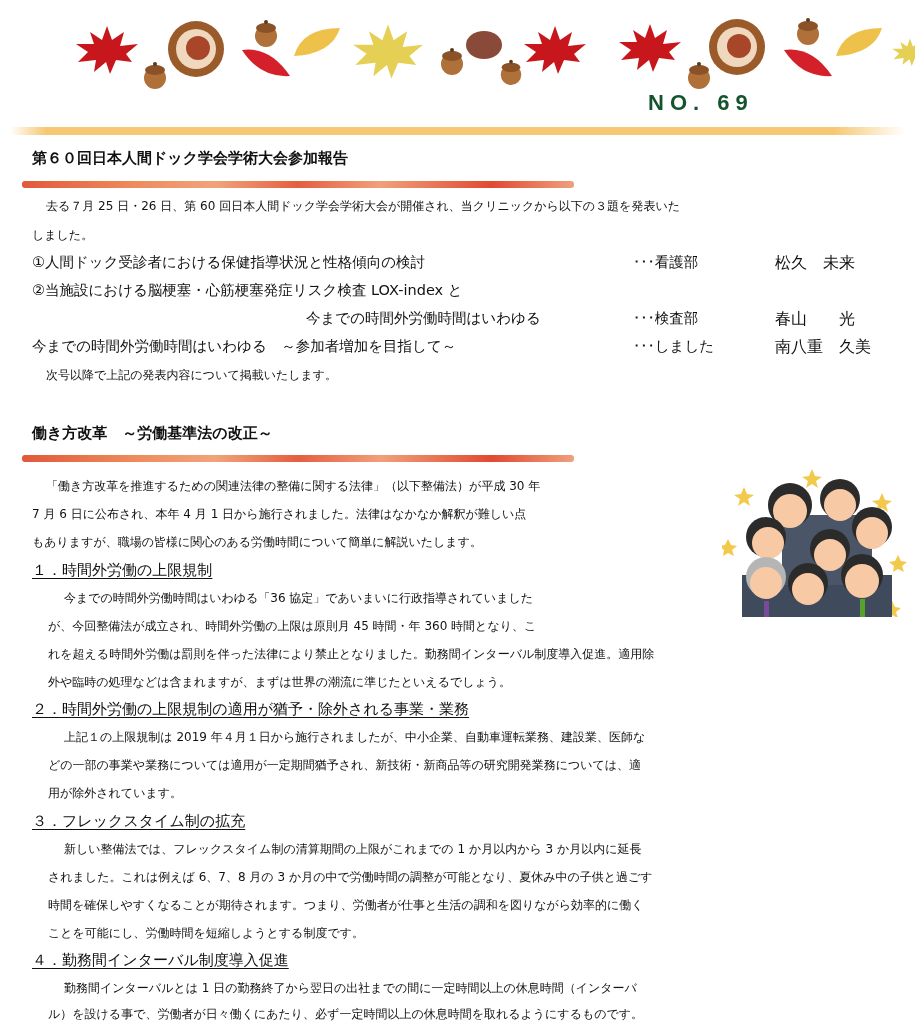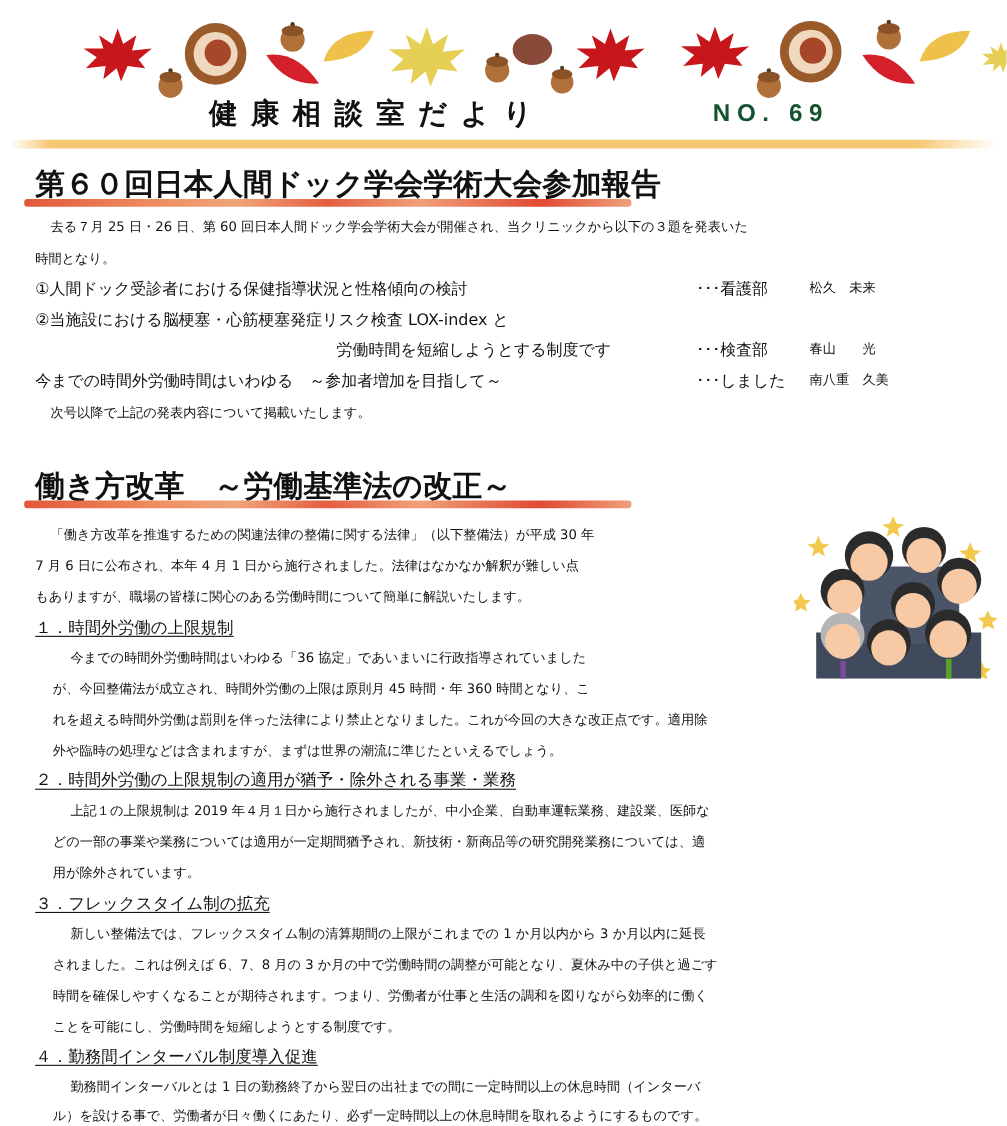--- a/index.html
+++ b/index.html
@@ -9,30 +9,30 @@
   
   .banner { position: absolute; left: 0; top: 0; width: 915px; height: 140px; }
   .deco { position: absolute; }
   .title-row { position: absolute; top: 86px; left: 0; width: 915px; height: 40px; }
   .main-title { position: absolute; left: 190px; top: 0; font-size: 26px; font-weight: bold; letter-spacing: 12px; color: #111; white-space: nowrap; }
   .issue-no { position: absolute; left: 648px; top: 4px; font-size: 22px; font-weight: bold; letter-spacing: 6px; color: #14532d; white-space: nowrap; font-family: "Liberation Sans", sans-serif; }
   .banner-stripe { position: absolute; left: 10px; top: 127px; width: 895px; height: 8px;
     background: linear-gradient(to right, rgba(246,196,110,0) 0%, #f6c872 4%, #f6c872 92%, rgba(246,196,110,0) 100%); border-radius: 4px; }
 
   
-  .sec-heading { position: absolute; left: 32px; font-size: 27px; font-weight: bold; color: #111; white-space: nowrap; }
+  .sec-heading { position: absolute; left: 32px; font-size: 15px; font-weight: bold; color: #111; white-space: nowrap; }
   .sec-bar { position: absolute; height: 7px; border-radius: 3px;
     background: linear-gradient(to right, #e2583a 0%, #ee8a5c 20%, #f0a47a 35%, #e55e40 50%, #f0a07a 65%, #e04a32 85%, #f0a07c 100%); }
 
   .line { position: absolute; font-size: 12px; line-height: 20px; color: #111; white-space: nowrap; text-align: right; }
   .sub-heading { position: absolute; left: 32px; font-size: 15px; color: #111; white-space: nowrap; text-decoration: underline; text-underline-offset: 3px; }
 
   .pres-row { position: absolute; font-size: 14.5px; color: #111; white-space: nowrap; }
   .pres-dept { position: absolute; left: 633px; font-size: 14.5px; white-space: nowrap; }
-  .pres-name { position: absolute; left: 736px; font-size: 12px; white-space: nowrap; }
+  .pres-name { position: absolute; left: 775px; font-size: 16px; white-space: nowrap; }
 
   .people-illus { position: absolute; left: 722px; top: 465px; width: 190px; height: 152px; }
 </style>
 </head>
 <body>
 
 <div class="banner">
 
   <svg class="deco" style="left:72px;top:22px" width="70" height="55" viewBox="0 0 70 55">
     <path d="M35 4 L40 18 L52 10 L48 24 L66 22 L54 32 L60 40 L44 38 L38 52 L34 40 L22 50 L24 38 L6 40 L16 30 L4 22 L22 22 L18 10 L30 18 Z" fill="#c8161d"></path>
@@ -99,39 +99,38 @@
     <path d="M2 4 Q30 0 50 30 Q20 32 2 4 Z" fill="#d4202a"></path>
   </svg>
   <svg class="deco" style="left:834px;top:26px" width="50" height="32" viewBox="0 0 50 32">
     <path d="M2 30 Q10 2 48 2 Q40 28 2 30 Z" fill="#eec24a"></path>
   </svg>
   <svg class="deco" style="left:890px;top:22px" width="40" height="60" viewBox="0 0 70 55">
     <path d="M35 4 L40 18 L52 10 L48 24 L66 22 L54 32 L60 40 L44 38 L38 52 L34 40 L22 50 L24 38 L6 40 L16 30 L4 22 L22 22 L18 10 L30 18 Z" fill="#e6cf55"></path>
   </svg>
 
   <div class="title-row">
-    <div class="main-title">健康相談室だより</div>
     <div class="issue-no">NO. 69</div>
   </div>
   <div class="banner-stripe"></div>
 </div>
 
 <div class="sec-heading" style="top:149px">第６０回日本人間ドック学会学術大会参加報告</div>
 <div class="sec-bar" style="left:22px;top:181px;width:552px"></div>
 
 <div class="line" style="left:46px;top:196px">去る７月 25 日・26 日、第 60 回日本人間ドック学会学術大会が開催され、当クリニックから以下の３題を発表いた</div>
-<div class="line" style="left:32px;top:225px">時間となり。</div>
+<div class="line" style="left:32px;top:225px">しました。</div>
 
 <div>
   <div class="pres-row" style="left:32px;top:253px">①人間ドック受診者における保健指導状況と性格傾向の検討</div>
   <div class="pres-dept" style="top:253px">･･･看護部</div>
   <div class="pres-name" style="top:253px">松久　未来</div>
 
   <div class="pres-row" style="left:32px;top:281px">②当施設における脳梗塞・心筋梗塞発症リスク検査 LOX-index と</div>
-  <div class="pres-row" style="left:306px;top:309px">労働時間を短縮しようとする制度です</div>
+  <div class="pres-row" style="left:306px;top:309px">今までの時間外労働時間はいわゆる</div>
   <div class="pres-dept" style="top:309px">･･･検査部</div>
   <div class="pres-name" style="top:309px">春山　　光</div>
 
   <div class="pres-row" style="left:32px;top:337px">今までの時間外労働時間はいわゆる　～参加者増加を目指して～</div>
   <div class="pres-dept" style="top:337px">･･･しました</div>
   <div class="pres-name" style="top:337px">南八重　久美</div>
 </div>
 <div class="line" style="left:46px;top:365px">次号以降で上記の発表内容について掲載いたします。</div>
 
 <div class="sec-heading" style="top:424px">働き方改革　～労働基準法の改正～</div>
@@ -168,21 +167,21 @@
     <circle cx="86" cy="124" r="16" fill="#f7c9a5"></circle>
   <circle cx="140" cy="110" r="21" fill="#2b2b2b"></circle>
     <circle cx="140" cy="116" r="17" fill="#f7c9a5"></circle>
   <rect x="138" y="134" width="5" height="18" fill="#5aa02c"></rect>
   <rect x="42" y="136" width="5" height="16" fill="#7a4a9a"></rect>
 </svg>
 
 <div class="sub-heading" style="top:561px">１．時間外労働の上限規制</div>
 <div class="line" style="left:64px;top:588px">今までの時間外労働時間はいわゆる「36 協定」であいまいに行政指導されていました</div>
 <div class="line" style="left:48px;top:616px">が、今回整備法が成立され、時間外労働の上限は原則月 45 時間・年 360 時間となり、こ</div>
-<div class="line" style="left:48px;top:644px">れを超える時間外労働は罰則を伴った法律により禁止となりました。これが今回の大きな改正点です。適用除</div>
+<div class="line" style="left:48px;top:644px">れを超える時間外労働は罰則を伴った法律により禁止となりました。勤務間インターバル制度導入促進。適用除</div>
 <div class="line" style="left:48px;top:672px">外や臨時の処理などは含まれますが、まずは世界の潮流に準じたといえるでしょう。</div>
 
 <div class="sub-heading" style="top:700px">２．時間外労働の上限規制の適用が猶予・除外される事業・業務</div>
 <div class="line" style="left:64px;top:727px">上記１の上限規制は 2019 年４月１日から施行されましたが、中小企業、自動車運転業務、建設業、医師な</div>
 <div class="line" style="left:48px;top:755px">どの一部の事業や業務については適用が一定期間猶予され、新技術・新商品等の研究開発業務については、適</div>
 <div class="line" style="left:48px;top:783px">用が除外されています。</div>
 
 <div class="sub-heading" style="top:812px">３．フレックスタイム制の拡充</div>
 <div class="line" style="left:64px;top:839px">新しい整備法では、フレックスタイム制の清算期間の上限がこれまでの 1 か月以内から 3 か月以内に延長</div>
 <div class="line" style="left:48px;top:867px">されました。これは例えば 6、7、8 月の 3 か月の中で労働時間の調整が可能となり、夏休み中の子供と過ごす</div>

